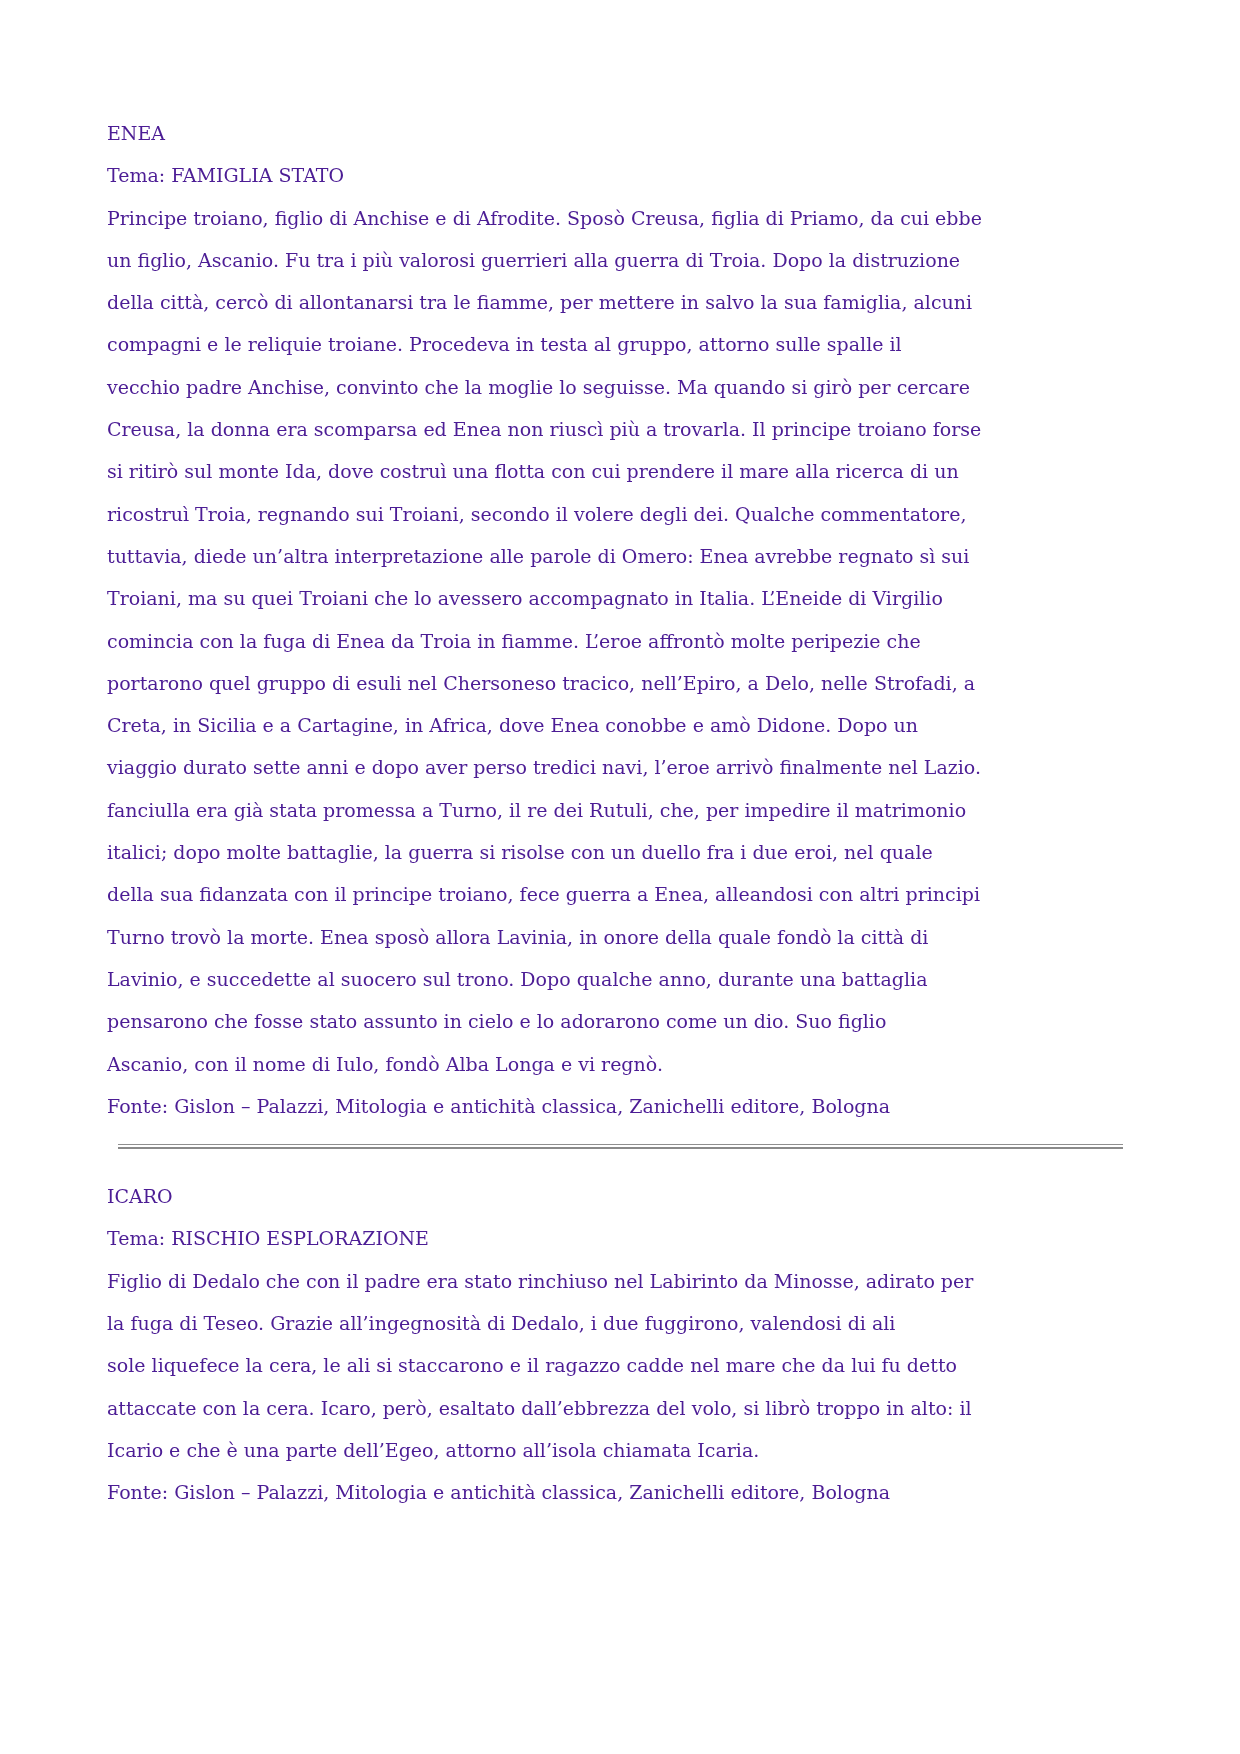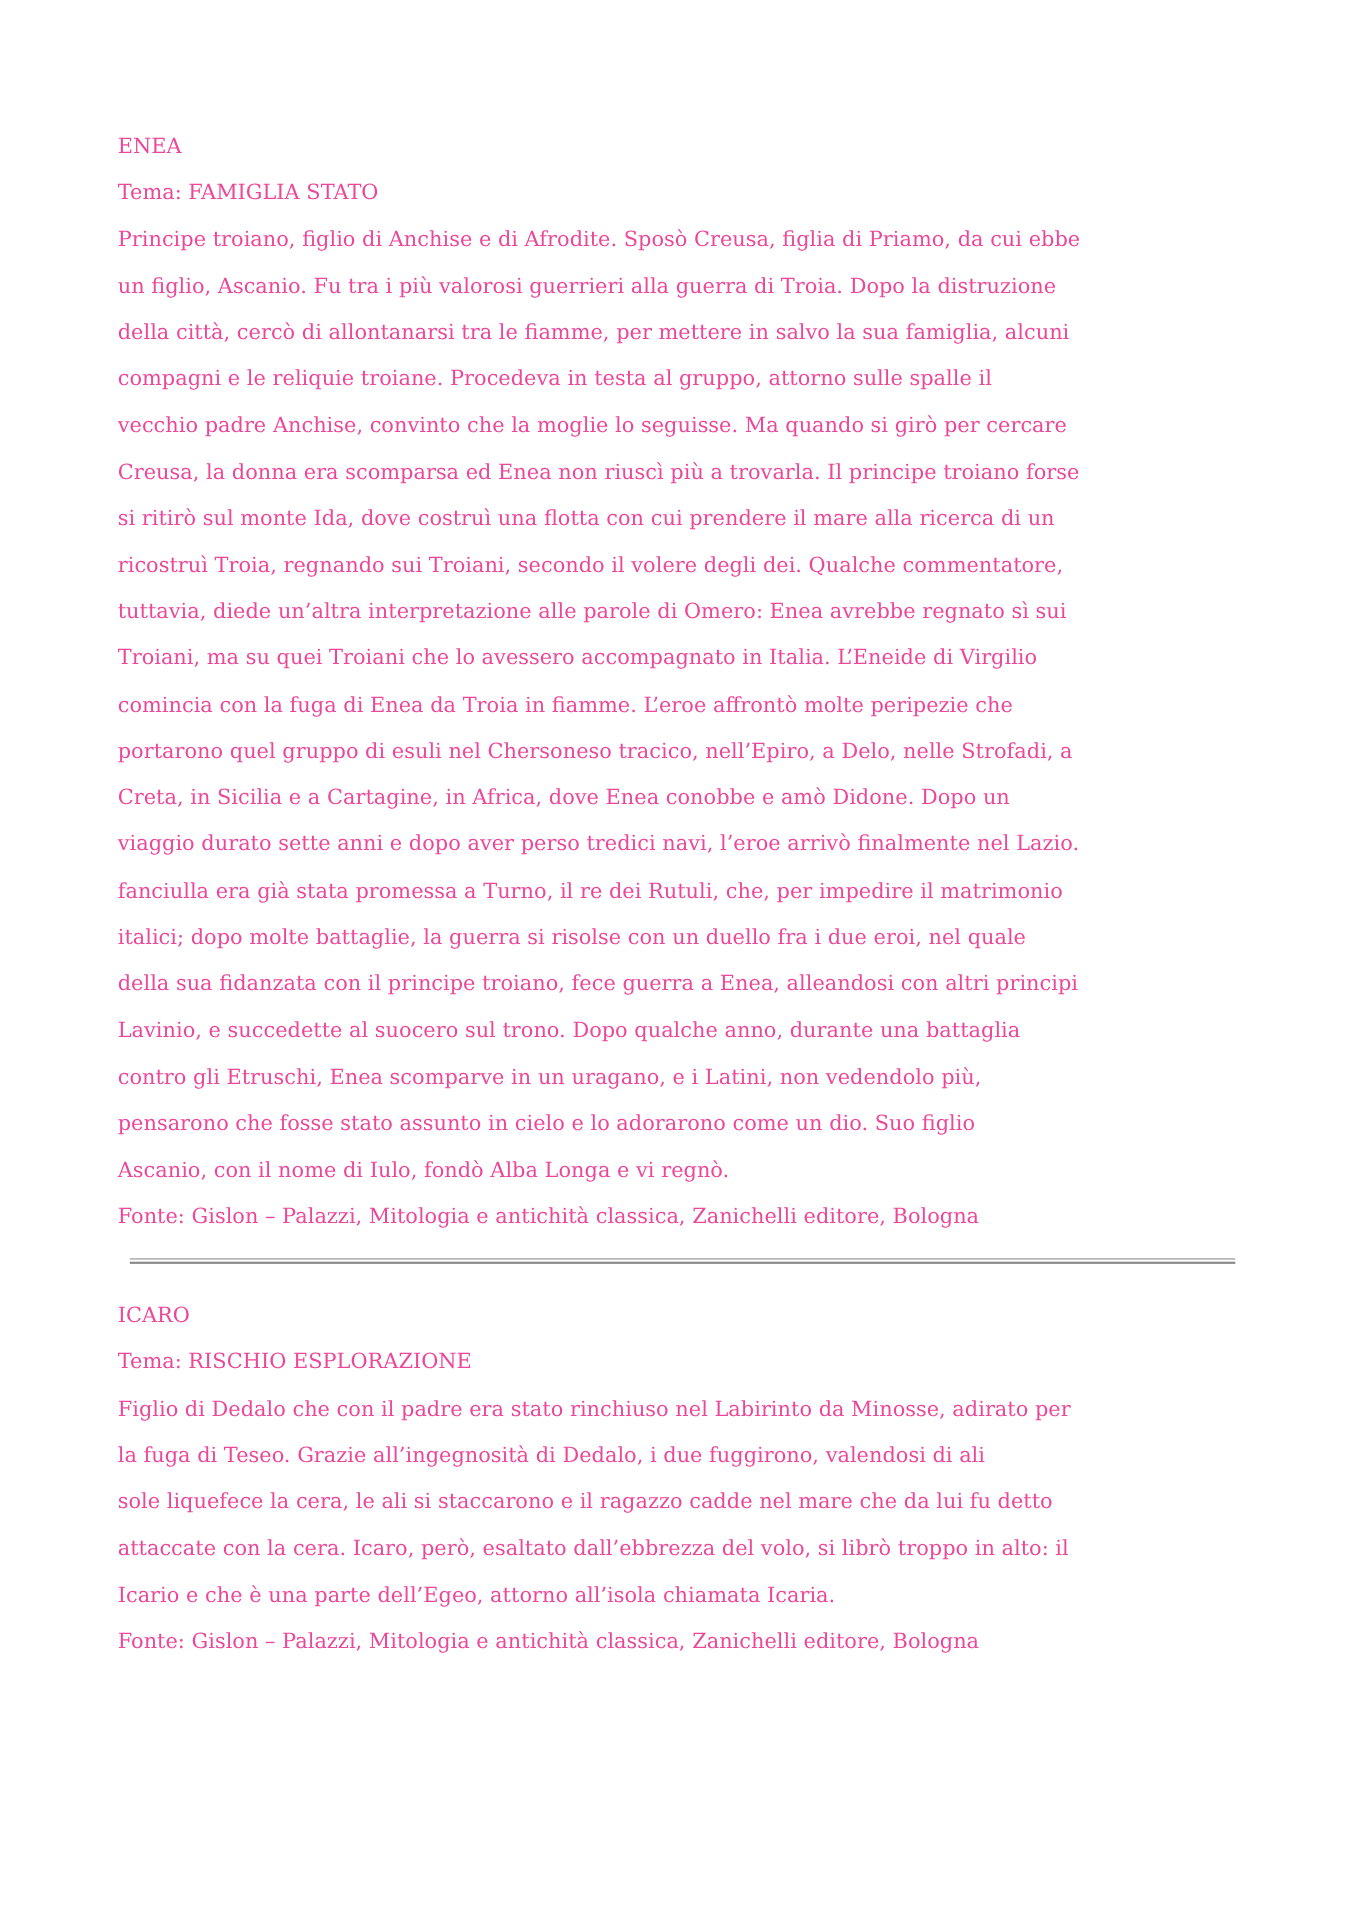--- a/index.html
+++ b/index.html
@@ -18,21 +18,21 @@
     width: 1240px;
     height: 1754px;
     background: #ffffff;
     padding: 112px 80px 0 107px;
     color: #1c1c1c;
   }
   .line {
     font-size: 19px;
     line-height: 42.3px;
     white-space: nowrap;
-    color: #ec4899;
+    color: #4c1d95;
   }
   .divider {
     border: none;
     height: 2px;
     border-top: 1px solid #8f8f8f;
     border-bottom: 2px solid #8a8a8a;
     background: #ffffff;
     width: 1005px;
     margin: 17px 0 26px 11px;
   }
@@ -56,22 +56,22 @@
         <div class="line">ricostruì Troia, regnando sui Troiani, secondo il volere degli dei. Qualche commentatore,</div>
         <div class="line">tuttavia, diede un’altra interpretazione alle parole di Omero: Enea avrebbe regnato sì sui</div>
         <div class="line">Troiani, ma su quei Troiani che lo avessero accompagnato in Italia. L’Eneide di Virgilio</div>
         <div class="line">comincia con la fuga di Enea da Troia in fiamme. L’eroe affrontò molte peripezie che</div>
         <div class="line">portarono quel gruppo di esuli nel Chersoneso tracico, nell’Epiro, a Delo, nelle Strofadi, a</div>
         <div class="line">Creta, in Sicilia e a Cartagine, in Africa, dove Enea conobbe e amò Didone. Dopo un</div>
         <div class="line">viaggio durato sette anni e dopo aver perso tredici navi, l’eroe arrivò finalmente nel Lazio.</div>
         <div class="line">fanciulla era già stata promessa a Turno, il re dei Rutuli, che, per impedire il matrimonio</div>
         <div class="line">italici; dopo molte battaglie, la guerra si risolse con un duello fra i due eroi, nel quale</div>
         <div class="line">della sua fidanzata con il principe troiano, fece guerra a Enea, alleandosi con altri principi</div>
+        <div class="line">Turno trovò la morte. Enea sposò allora Lavinia, in onore della quale fondò la città di</div>
         <div class="line">Lavinio, e succedette al suocero sul trono. Dopo qualche anno, durante una battaglia</div>
-        <div class="line">contro gli Etruschi, Enea scomparve in un uragano, e i Latini, non vedendolo più,</div>
         <div class="line">pensarono che fosse stato assunto in cielo e lo adorarono come un dio. Suo figlio</div>
         <div class="line">Ascanio, con il nome di Iulo, fondò Alba Longa e vi regnò.</div>
       </div>
     <div class="line">Fonte: Gislon – Palazzi, Mitologia e antichità classica, Zanichelli editore, Bologna</div>
   </section>
 
   <hr class="divider">
 
   <section>
     <div class="line">ICARO</div>

